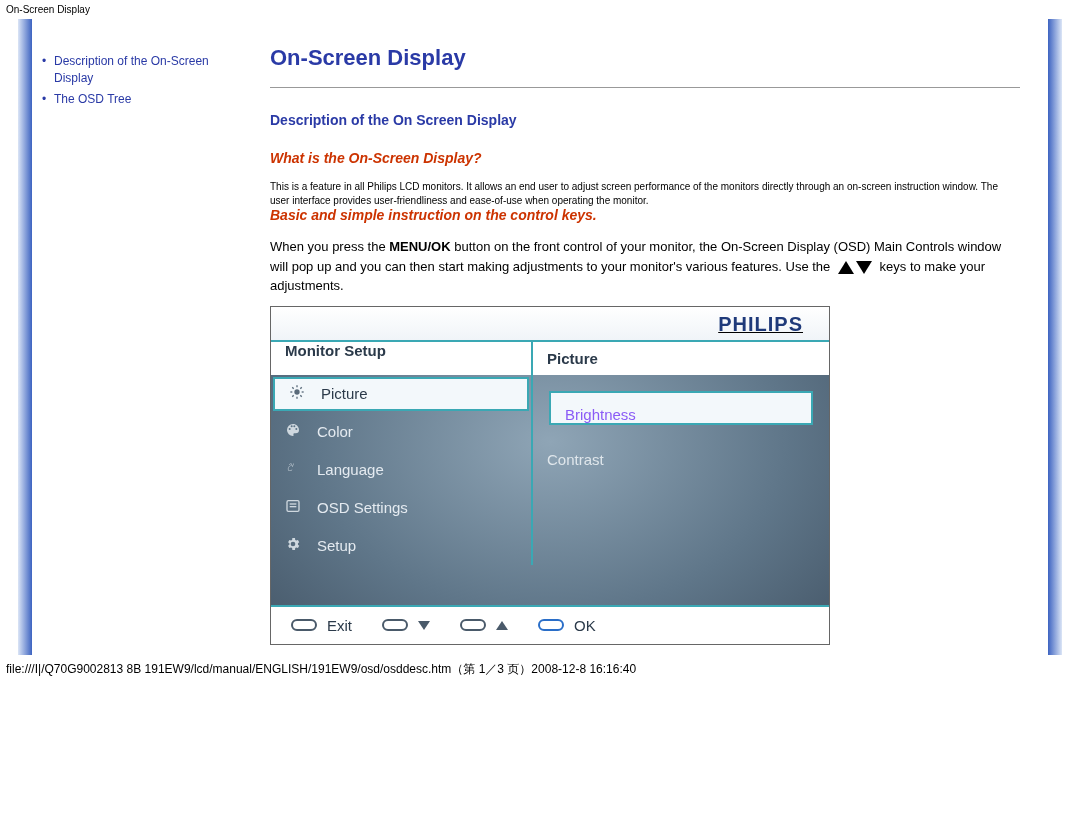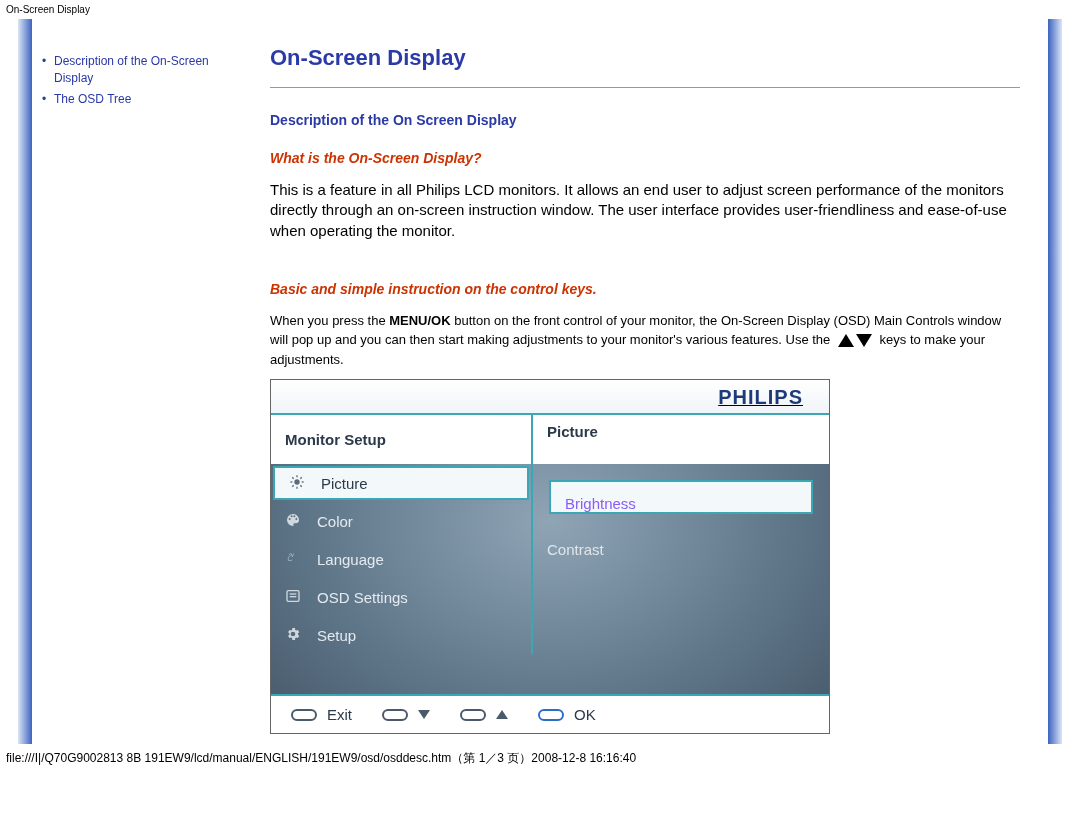--- a/index.html
+++ b/index.html
@@ -9,32 +9,32 @@
   .gradbar { width: 14px; background: linear-gradient(to right, #dbe5f6 0%, #3d63c1 100%); }
   .sidebar { width: 210px; padding: 34px 10px 10px 10px; font-size: 12px; color: #2a3aa6; }
   .sidebar .item { display: flex; align-items: flex-start; margin-bottom: 4px; line-height: 1.4; }
   .sidebar .bullet { width: 12px; flex: none; color: #2a3aa6; }
   .sidebar a { color: #2a3aa6; text-decoration: none; }
   .main { flex: 1; padding: 26px 28px 10px 28px; }
   h1.page-title { color: #2a3aa6; font-size: 22px; font-weight: bold; margin-bottom: 16px; }
   .hr { border-top: 1px solid #999; margin-bottom: 24px; }
   h2.section { color: #2a3aa6; font-size: 14px; font-weight: bold; margin-bottom: 22px; }
   .subhead { color: #cc3300; font-style: italic; font-weight: bold; font-size: 14px; margin-bottom: 14px; }
-  p.body { font-size: 15px; line-height: 1.35; margin-bottom: 40px; }
+  p.body { font-size: 10px; line-height: 1.35; }
   p.body2 { font-size: 13px; line-height: 1.5; }
   .inline-icons { display: inline-flex; gap: 2px; vertical-align: middle; margin: 0 4px; }
   .tri-up { width: 0; height: 0; border-left: 8px solid transparent; border-right: 8px solid transparent; border-bottom: 13px solid #000; }
   .tri-down { width: 0; height: 0; border-left: 8px solid transparent; border-right: 8px solid transparent; border-top: 13px solid #000; }
   
   .osd-wrap { border: 1px solid #666; margin-top: 10px; background: radial-gradient(ellipse at 50% 40%, #8fa5b6 0%, #5f7689 60%, #455768 100%); padding: 0; width: 560px; }
   .osd-inner { }
   .logo-row { background: linear-gradient(#fff,#f0f4f8); text-align: right; padding: 6px 26px 4px; text-decoration: underline; }
   .philips { font-family: Arial, sans-serif; font-weight: 900; font-size: 20px; color: #1f3a7a; letter-spacing: 1px; }
   .headers { display: flex; background: #fff; border-top: 2px solid #3aa8b4; }
-  .head-left { width: 260px; padding: 16px 14px; font-size: 15px; font-weight: bold; color: #2b3a4a; }
+  .head-left { width: 260px; padding: 0 14px; font-size: 15px; font-weight: bold; color: #2b3a4a; }
   .divider-v { width: 2px; background: #3aa8b4; }
   .head-right { flex: 1; padding: 8px 14px; font-size: 15px; font-weight: bold; color: #2b3a4a; }
   .menu-body { display: flex; }
   .left-col { width: 260px; }
   .right-col { flex: 1; }
   .menu-item { display: flex; align-items: center; height: 38px; padding: 0 14px; color: #e4eaf0; font-size: 15px; }
   .menu-item .icon { width: 22px; margin-right: 10px; color: #cfd8df; }
   .menu-item.selected { background: #f3f8fb; color: #2b3a4a; border: 2px solid #3aa8b4; margin: 2px; height: 34px; }
   .menu-item.selected .icon { color: #5a6b7a; }
   .right-item { height: 38px; display: flex; align-items: center; padding: 0 14px; font-size: 15px; color: #dfe6eb; }

